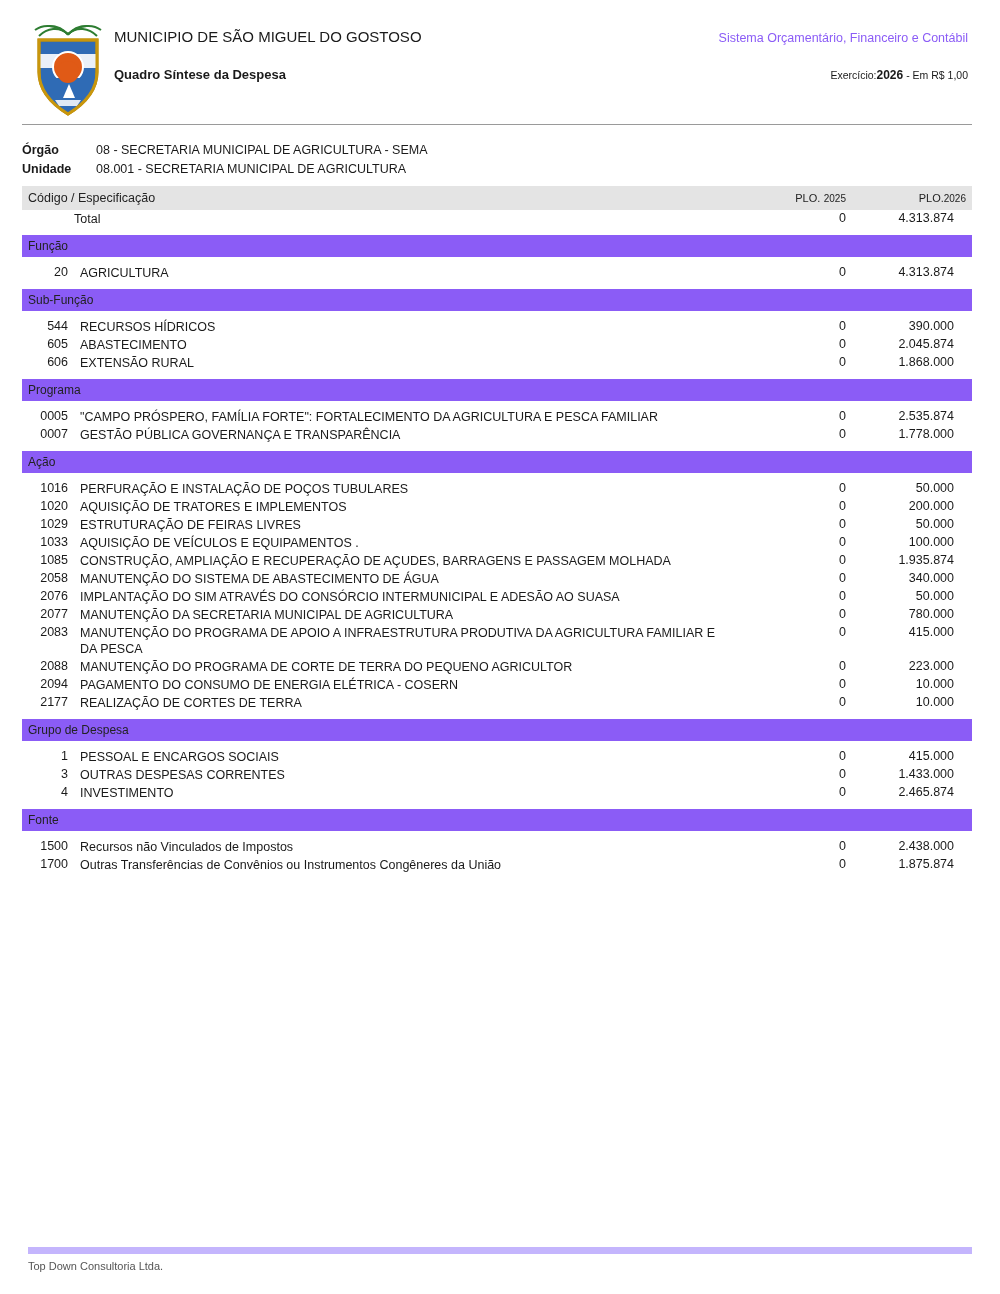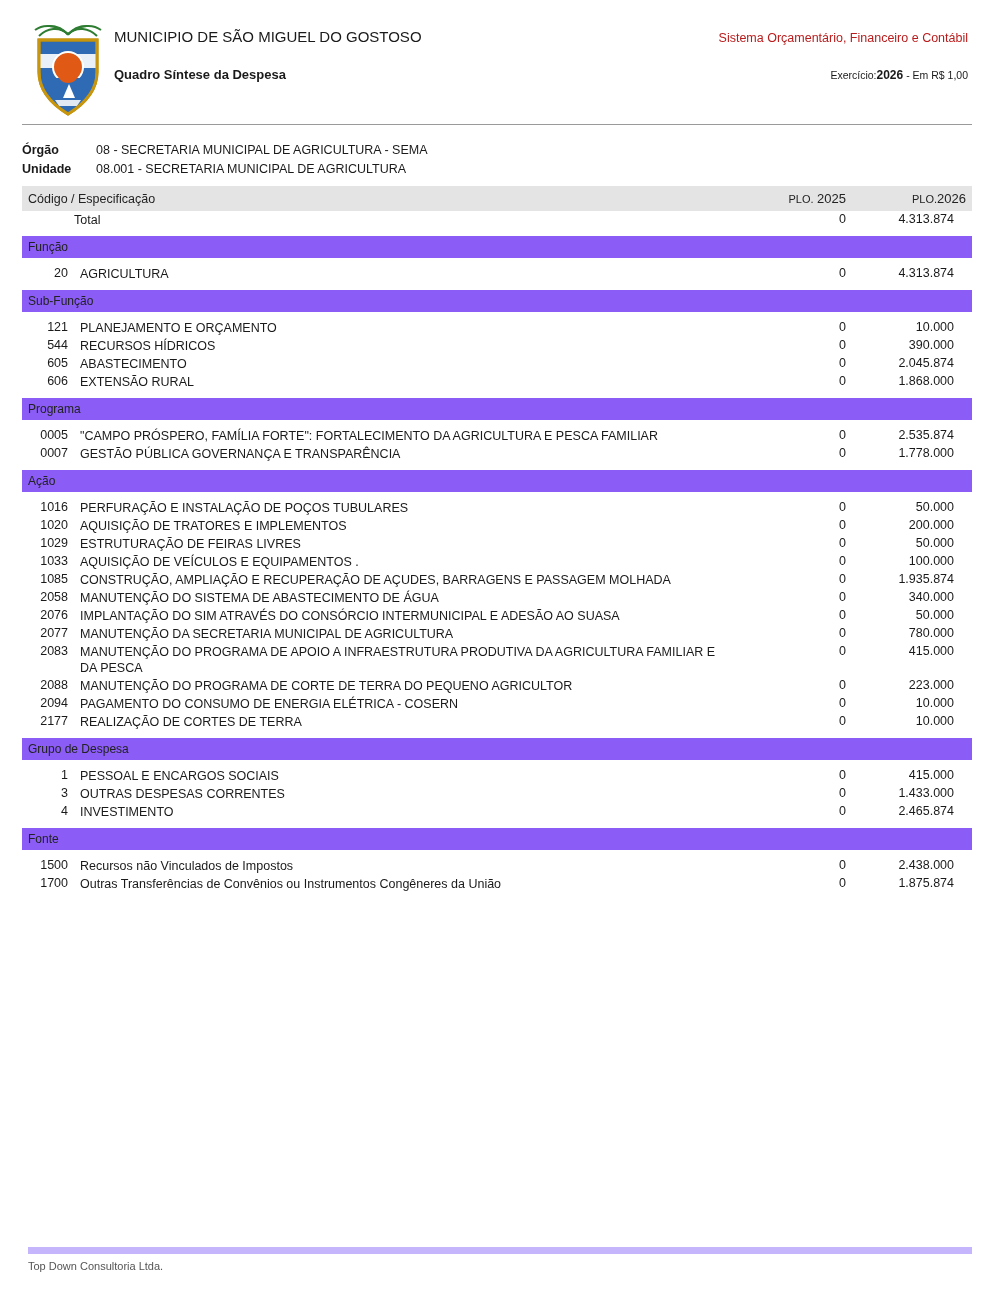--- a/index.html
+++ b/index.html
@@ -49,21 +49,21 @@
     align-items: baseline;
   }
   .header-row.second { margin-top: 22px; }
   .muni {
     font-size: 15px;
     color: #1a1a1a;
     flex: 1 1 auto;
   }
   .sys {
     font-size: 12.5px;
-    color: #b91c1c;
+    color: #8b5cf6;
     text-align: right;
     white-space: nowrap;
     padding-right: 4px;
   }
   .doc-title {
     font-size: 13px;
     font-weight: bold;
     flex: 1 1 auto;
   }
   .exercicio {
@@ -107,21 +107,21 @@
     padding: 5px 6px 5px 6px;
     font-size: 12.5px;
     color: #222;
     vertical-align: bottom;
   }
   tr.colhead td.h-v {
     text-align: right;
     white-space: nowrap;
   }
   .plo-small { font-size: 11px; }
-  .plo-year { font-size: 13px; }
+  .plo-year { font-size: 10px; }
 
   tr.section td {
     background: #8b5cf6;
     padding: 4px 6px;
     font-size: 12px;
     color: #222;
   }
   tr.spacer td { height: 7px; background: #fff; padding: 0; }
 
   tr.data td {
@@ -256,26 +256,20 @@
         <tr class="spacer">
           <td colspan="4"></td>
         </tr>
         <tr class="section">
           <td colspan="4">Sub-Função</td>
         </tr>
         <tr class="spacer">
           <td colspan="4"></td>
         </tr>
         <tr class="data">
-          <td class="code">121</td>
-          <td class="desc">PLANEJAMENTO E ORÇAMENTO</td>
-          <td class="v">0</td>
-          <td class="v last">10.000</td>
-        </tr>
-        <tr class="data">
           <td class="code">544</td>
           <td class="desc">RECURSOS HÍDRICOS</td>
           <td class="v">0</td>
           <td class="v last">390.000</td>
         </tr>
         <tr class="data">
           <td class="code">605</td>
           <td class="desc">ABASTECIMENTO</td>
           <td class="v">0</td>
           <td class="v last">2.045.874</td>

